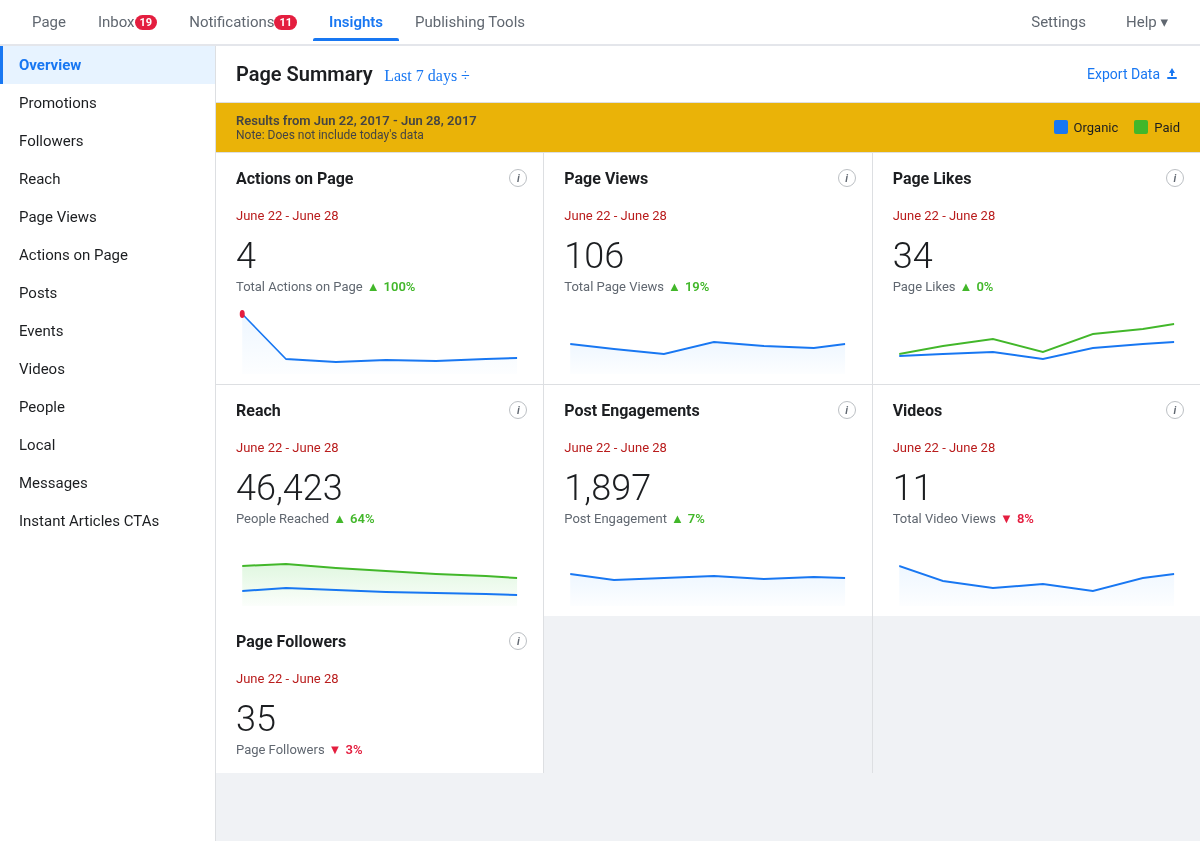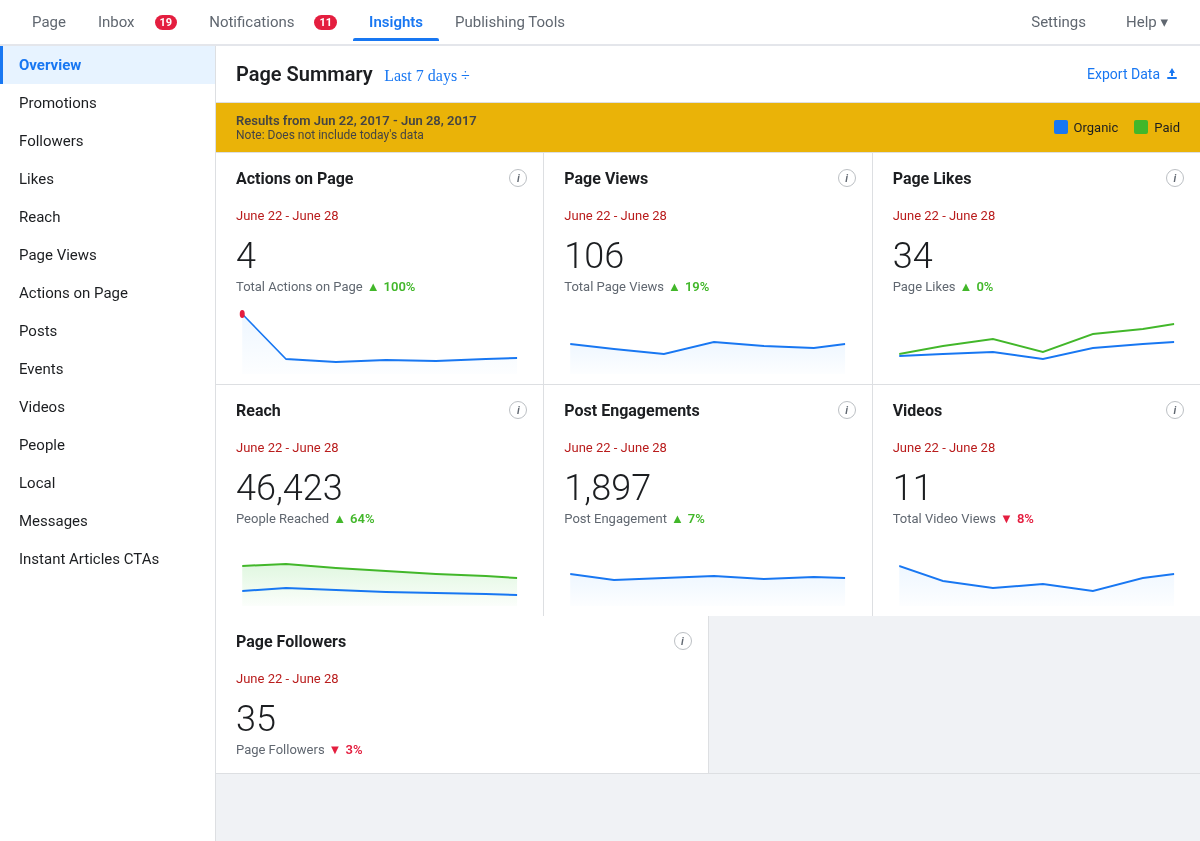--- a/index.html
+++ b/index.html
@@ -16,21 +16,21 @@
       cursor: pointer; font-size: 15px; color: #606770; position: relative;
       white-space: nowrap;
     }
     .top-nav-item.active { color: #1877f2; font-weight: 600; }
     .top-nav-item.active::after {
       content: ''; position: absolute; bottom: -2px; left: 0; right: 0;
       height: 3px; background: #1877f2; border-radius: 2px 2px 0 0;
     }
     .badge {
       background: #e41e3f; color: #fff; border-radius: 10px; font-size: 11px;
-      font-weight: 700; padding: 1px 5px; margin-left: 20px; min-width: 18px;
+      font-weight: 700; padding: 1px 5px; margin-left: 0; min-width: 18px;
       text-align: center;
     }
     .top-nav-right { margin-left: auto; display: flex; align-items: center; gap: 8px; }
     .top-nav-right .top-nav-item { color: #606770; }
 
     
     .layout { display: flex; height: calc(841px - 46px); }
 
     
     .sidebar {
@@ -95,21 +95,21 @@
     .card-value { font-size: 36px; font-weight: 300; color: #1c1e21; margin-top: 12px; }
     .card-stat { font-size: 13px; color: #606770; margin-top: 2px; display: flex; align-items: center; gap: 4px; }
     .arrow-up { color: #42b72a; }
     .arrow-down { color: #e41e3f; }
     .pct-up { color: #42b72a; font-weight: 600; }
     .pct-down { color: #e41e3f; font-weight: 600; }
     .chart-area { height: 80px; margin-top: 10px; }
 
     
     .bottom-section {
-      display: grid; grid-template-columns: repeat(2, 1fr);
+      display: grid; grid-template-columns: repeat(3, 1fr);
       gap: 1px; background: #dddfe2;
     }
     .bottom-card { background: #fff; padding: 16px 20px 16px 20px; position: relative; }
     .empty-cell { background: #f0f2f5; }
 
     svg.line-chart { width: 100%; height: 70px; }
   </style>
 </head>
 <body>
 
@@ -140,21 +140,20 @@
     </div>
   </div>
 </nav>
 
 <div class="layout">
 
   <aside class="sidebar">
     <div class="sidebar-item active">Overview</div>
     <div class="sidebar-item">Promotions</div>
     <div class="sidebar-item">Followers</div>
-    <div class="sidebar-item">Likes</div>
     <div class="sidebar-item">Reach</div>
     <div class="sidebar-item">Page Views</div>
     <div class="sidebar-item">Actions on Page</div>
     <div class="sidebar-item">Posts</div>
     <div class="sidebar-item">Events</div>
     <div class="sidebar-item">Videos</div>
     <div class="sidebar-item">People</div>
     <div class="sidebar-item">Local</div>
     <div class="sidebar-item">Messages</div>
     <div class="sidebar-item">Instant Articles CTAs</div>

